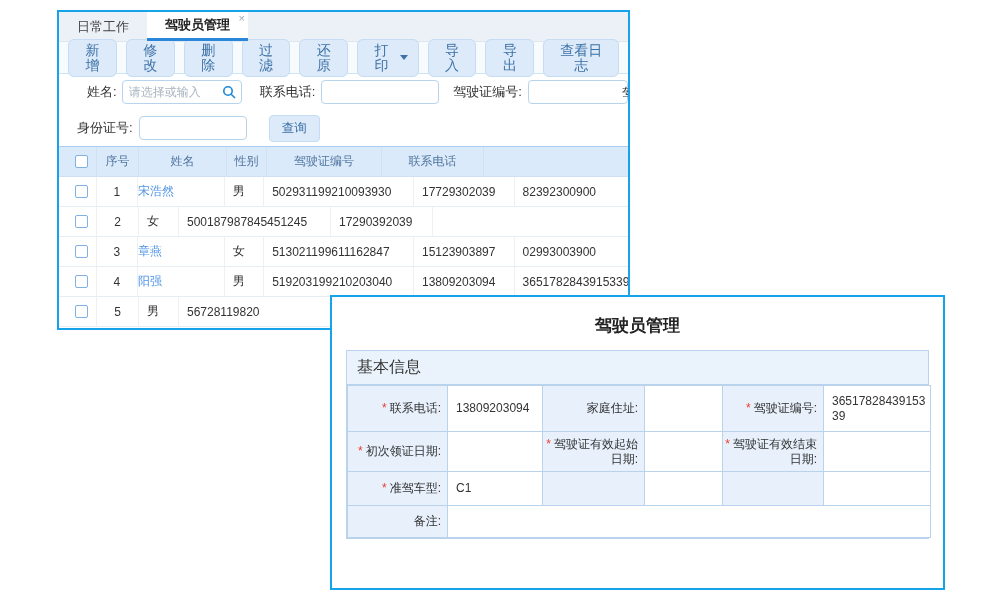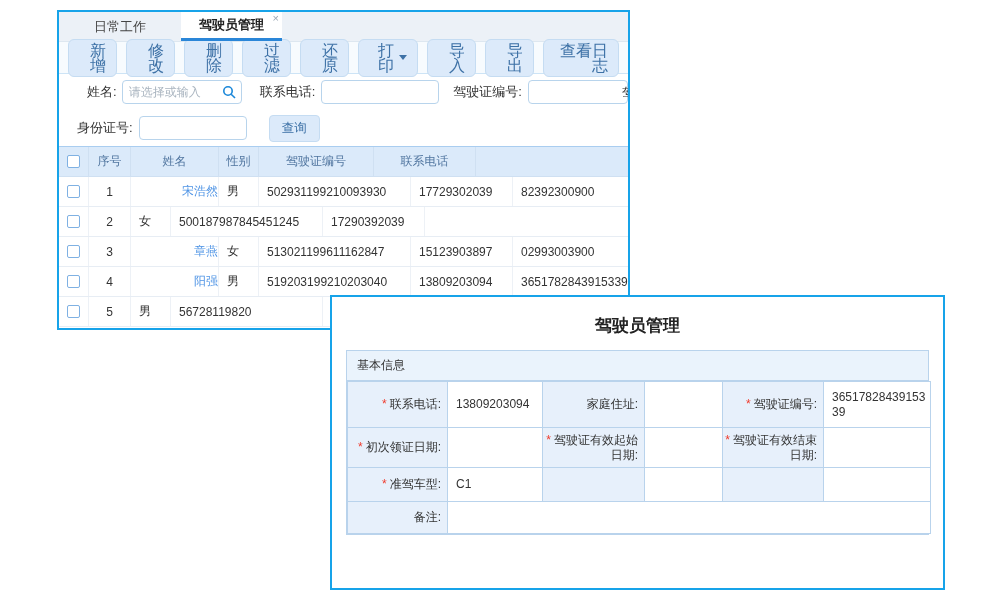--- a/index.html
+++ b/index.html
@@ -7,77 +7,77 @@
     font-family:"Liberation Sans","DejaVu Sans",sans-serif; }
   .canvas { position:relative; width:1000px; height:600px; background:#fff; }
 
   
   .main-window { position:absolute; left:57px; top:10px; width:573px; height:320px;
     background:#fff; border:2px solid #17a3e9; overflow:hidden; z-index:1; }
 
   .tabbar { height:30px; background:#ecf1f7; display:flex; align-items:stretch;
     border-bottom:1px solid #dde7f0; }
   .tab { position:relative; padding:0 18px; font-size:13px; color:#444;
-    display:flex; align-items:center; cursor:default;margin-left:17px; }
+    display:flex; align-items:center; cursor:default; }
   .tab.active { background:#fff; font-weight:bold; color:#222;
     border-bottom:3px solid #2a86d8; }
   .tab .close { position:absolute; top:1px; right:3px; font-size:11px; color:#9aa7b5;
     font-weight:normal; line-height:11px; }
 
   .toolbar { height:32px; background:#f7fbfe; display:flex; align-items:center;
     gap:9px; padding:0 9px; border-bottom:1px solid #cde4f6; }
   .tbtn { background:#dceafa; border:1px solid #c5dcf2; border-radius:6px;
-    color:#3d71a6; font-size:16px; padding:3px 10px; line-height:15px;
+    color:#3d71a6; font-size:14px; padding:3px 10px; line-height:15px;
     display:inline-flex; align-items:center; gap:5px;
-    font-family:"Liberation Sans","DejaVu Sans",sans-serif;text-align:right; }
+    font-family:"Liberation Sans","DejaVu Sans",sans-serif; }
   .caret { width:0; height:0; border-left:4px solid transparent;
     border-right:4px solid transparent; border-top:5px solid #3d71a6; display:inline-block; }
 
   .search-area { background:#fff; }
   .search-row { position:relative; height:36px; display:flex; align-items:center; }
   .s-label { font-size:13px; color:#333; }
   .s-input { height:24px; border:1px solid #b8d4ec; border-radius:4px; background:#fff;
     font-size:12px; color:#333; padding:0 6px; outline:none;
     font-family:"Liberation Sans","DejaVu Sans",sans-serif; }
   .s-input::placeholder { color:#a9b4bf; }
   .combo { position:relative; display:inline-block; }
   .combo .mag { position:absolute; right:6px; top:5px; }
   .clipped-label { position:absolute; left:563px; top:10px; font-size:13px; color:#333;
     white-space:nowrap; }
   .query-btn { background:#dceafa; border:1px solid #c5dcf2; border-radius:4px;
     color:#3d71a6; font-size:12.5px; padding:4px 12px;
     font-family:"Liberation Sans","DejaVu Sans",sans-serif; }
 
   
   .grid { font-size:12px; color:#333; }
-  .gr { display:flex; align-items:center; height:30px; border-bottom:1px solid #e7edf4; }
+  .gr { display:flex; align-items:center; height:30px; border-bottom:1px solid #e7edf4;padding-left:8px; }
   .grid .head { height:31px; background:#dbeafa; border-top:1px solid #a9cdf0;
     border-bottom:1px solid #cfe0f2; color:#50759f; }
   .gc { padding:0 0 0 8px; height:100%; display:flex; align-items:center;
     border-right:1px solid #edf1f6; overflow:hidden; white-space:nowrap; }
   .head .gc { border-right:1px solid #cfe0f2; justify-content:center; padding:0; }
   .c-cb { width:30px; justify-content:center; padding:0; }
   .c-seq { width:42px; justify-content:center; padding:0; }
-  .c-name { width:88px; justify-content:flex-end; padding:0; }
+  .c-name { width:88px; justify-content:flex-start; padding:0; }
   .c-sex { width:40px; padding-left:8px; }
   .head .c-sex { padding:0; }
   .c-id { width:152px; }
   .c-phone { width:102px; }
   .c-lic { width:115px; border-right:none; }
   .checkbox { width:13px; height:13px; border:1px solid #7fb1e3; border-radius:2px;
     background:#fff; display:inline-block; }
   .name-link { color:#4f94e5; cursor:pointer; }
 
   
   .detail-window { position:absolute; left:330px; top:295px; width:615px; height:295px;
     background:#fff; border:2px solid #17a3e9; z-index:2; overflow:hidden; }
   .detail-title { text-align:center; font-size:17px; font-weight:bold; color:#222;
     padding:17px 0 13px 0; }
   .form-box { margin:0 14px; border:1px solid #b9d3ec; }
-  .section-head { background:#eaf3fc; font-size:12px; color:#333;
+  .section-head { background:#eaf3fc; font-size:16px; color:#333;
     padding:6px 10px; border-bottom:1px solid #b9d3ec; }
   table.form { width:100%; border-collapse:collapse; table-layout:fixed; font-size:12px; }
   table.form td { border:1px solid #b9d3ec; color:#333; vertical-align:middle; }
   td.lbl { background:#e7f0fb; text-align:right; padding:3px 6px 3px 2px; line-height:15px; }
   td.val { background:#fff; text-align:left; padding:3px 4px 3px 8px;
     word-break:break-all; line-height:15px; }
   .req { color:#f03b2d; margin-right:3px; }
   .r1 td { height:46px; } .r2 td { height:46px; } .r3 td { height:40px; }
   .r4 td { height:34px; } .r5 td { height:32px; }
 </style>

